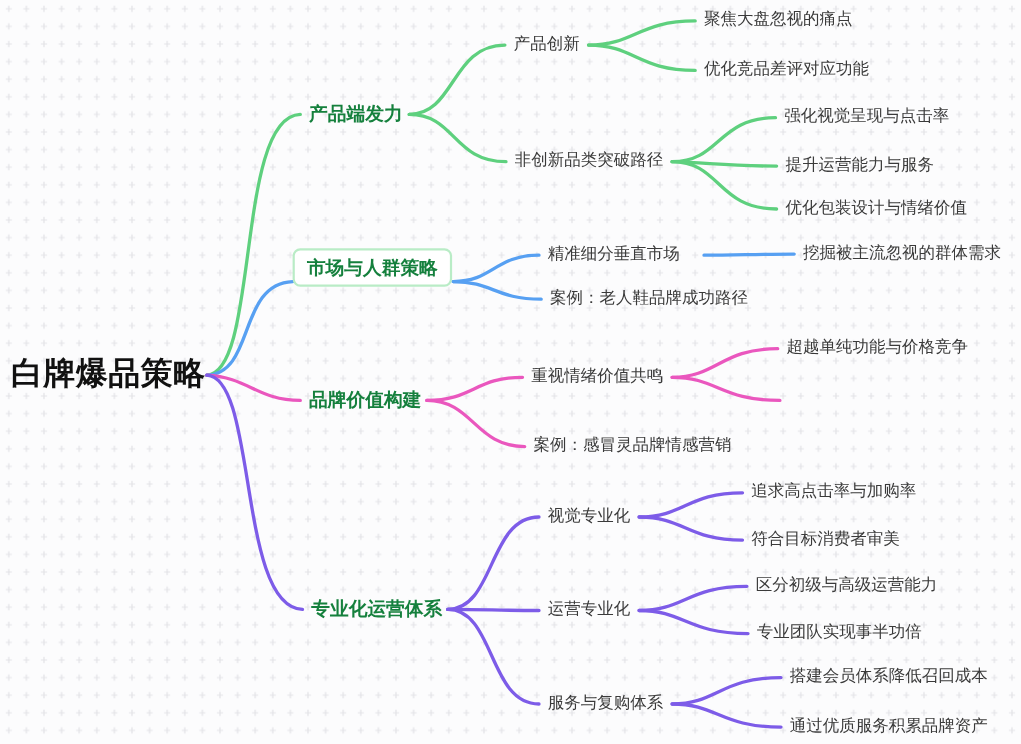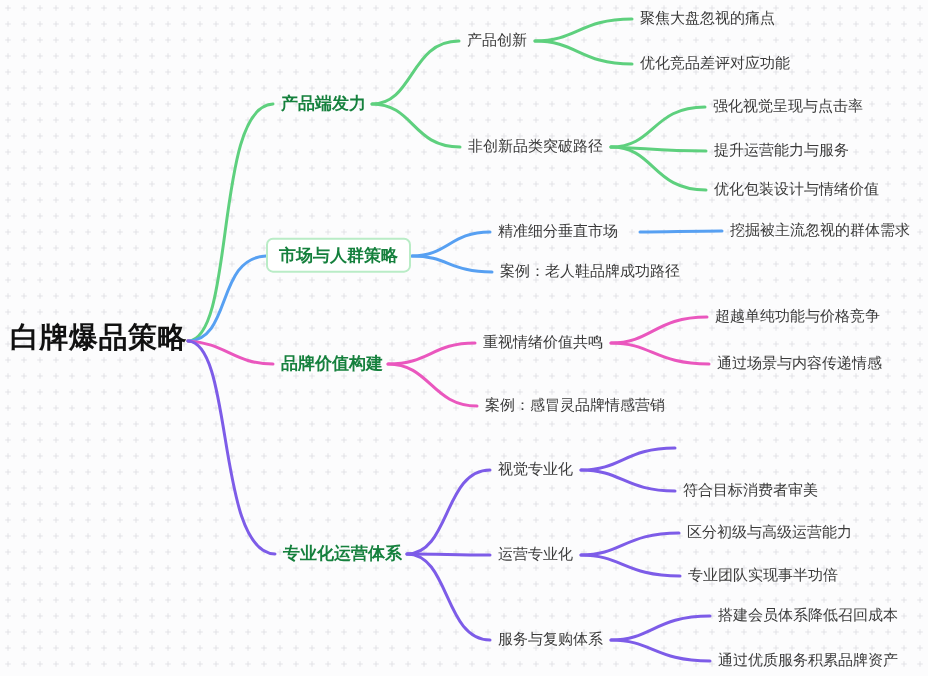--- a/index.html
+++ b/index.html
@@ -28,21 +28,20 @@
     color: #3a3a3a;
     font-size: 15px;
     line-height: 1.25;
     z-index: 2;
   }
   .topic.root {
     font-size: 29px;
     font-weight: 700;
     color: #111111;
     letter-spacing: 0.5px;
-    font-family: Liberation Mono, monospace;
   }
   .topic.lvl1 {
     font-size: 17px;
     font-weight: 700;
     color: #15803d;
   }
   .topic.boxed {
     background: #ffffff;
     border: 2px solid #b9ecc6;
     border-radius: 7px;
@@ -98,41 +97,41 @@
       <path d="M581,555 C622,555 625,533 679,533"></path>
       <path d="M581,555 C622,555 625,576 680,576"></path>
       <path d="M611,640 C652,640 655,616 710,616"></path>
       <path d="M611,640 C652,640 655,661 710,661"></path>
     </g>
   </svg>
 
   <div class="topic root" style="left:10px; top:341px;">白牌爆品策略</div>
 
   <div class="topic lvl1" style="left:281px; top:104px;">产品端发力</div>
-  <div class="topic lvl1 boxed" style="left:266px; top:256px;">市场与人群策略</div>
+  <div class="topic lvl1 boxed" style="left:266px; top:244px;">市场与人群策略</div>
   <div class="topic lvl1" style="left:281px; top:364px;">品牌价值构建</div>
   <div class="topic lvl1" style="left:283px; top:554px;">专业化运营体系</div>
 
   <div class="topic lvl2" style="left:467px; top:41px;">产品创新</div>
   <div class="topic lvl2" style="left:468px; top:147px;">非创新品类突破路径</div>
   <div class="topic lvl2" style="left:498px; top:232px;">精准细分垂直市场</div>
   <div class="topic lvl2" style="left:500px; top:272px;">案例：老人鞋品牌成功路径</div>
   <div class="topic lvl2" style="left:483px; top:343px;">重视情绪价值共鸣</div>
   <div class="topic lvl2" style="left:485px; top:406px;text-align:center;">案例：感冒灵品牌情感营销</div>
   <div class="topic lvl2" style="left:498px; top:470px;">视觉专业化</div>
   <div class="topic lvl2" style="left:498px; top:555px;">运营专业化</div>
   <div class="topic lvl2" style="left:498px; top:640px;">服务与复购体系</div>
 
   <div class="topic lvl3" style="left:640px; top:19px;">聚焦大盘忽视的痛点</div>
   <div class="topic lvl3" style="left:640px; top:64px;">优化竞品差评对应功能</div>
   <div class="topic lvl3" style="left:713px; top:107px;">强化视觉呈现与点击率</div>
   <div class="topic lvl3" style="left:714px; top:151px;">提升运营能力与服务</div>
   <div class="topic lvl3" style="left:714px; top:190px;">优化包装设计与情绪价值</div>
   <div class="topic lvl3" style="left:730px; top:231px;">挖掘被主流忽视的群体需求</div>
   <div class="topic lvl3" style="left:715px; top:317px;">超越单纯功能与价格竞争</div>
-  <div class="topic lvl3" style="left:717px; top:364px;">通过场景与内容传递情感</div>
+  <div class="topic lvl3" style="left:683px; top:448px;">追求高点击率与加购率</div>
   <div class="topic lvl3" style="left:683px; top:491px;">符合目标消费者审美</div>
   <div class="topic lvl3" style="left:687px; top:533px;">区分初级与高级运营能力</div>
   <div class="topic lvl3" style="left:688px; top:576px;">专业团队实现事半功倍</div>
   <div class="topic lvl3" style="left:718px; top:616px;">搭建会员体系降低召回成本</div>
   <div class="topic lvl3" style="left:718px; top:661px;text-align:right;">通过优质服务积累品牌资产</div>
 
 </div>
 
 </body></html>

